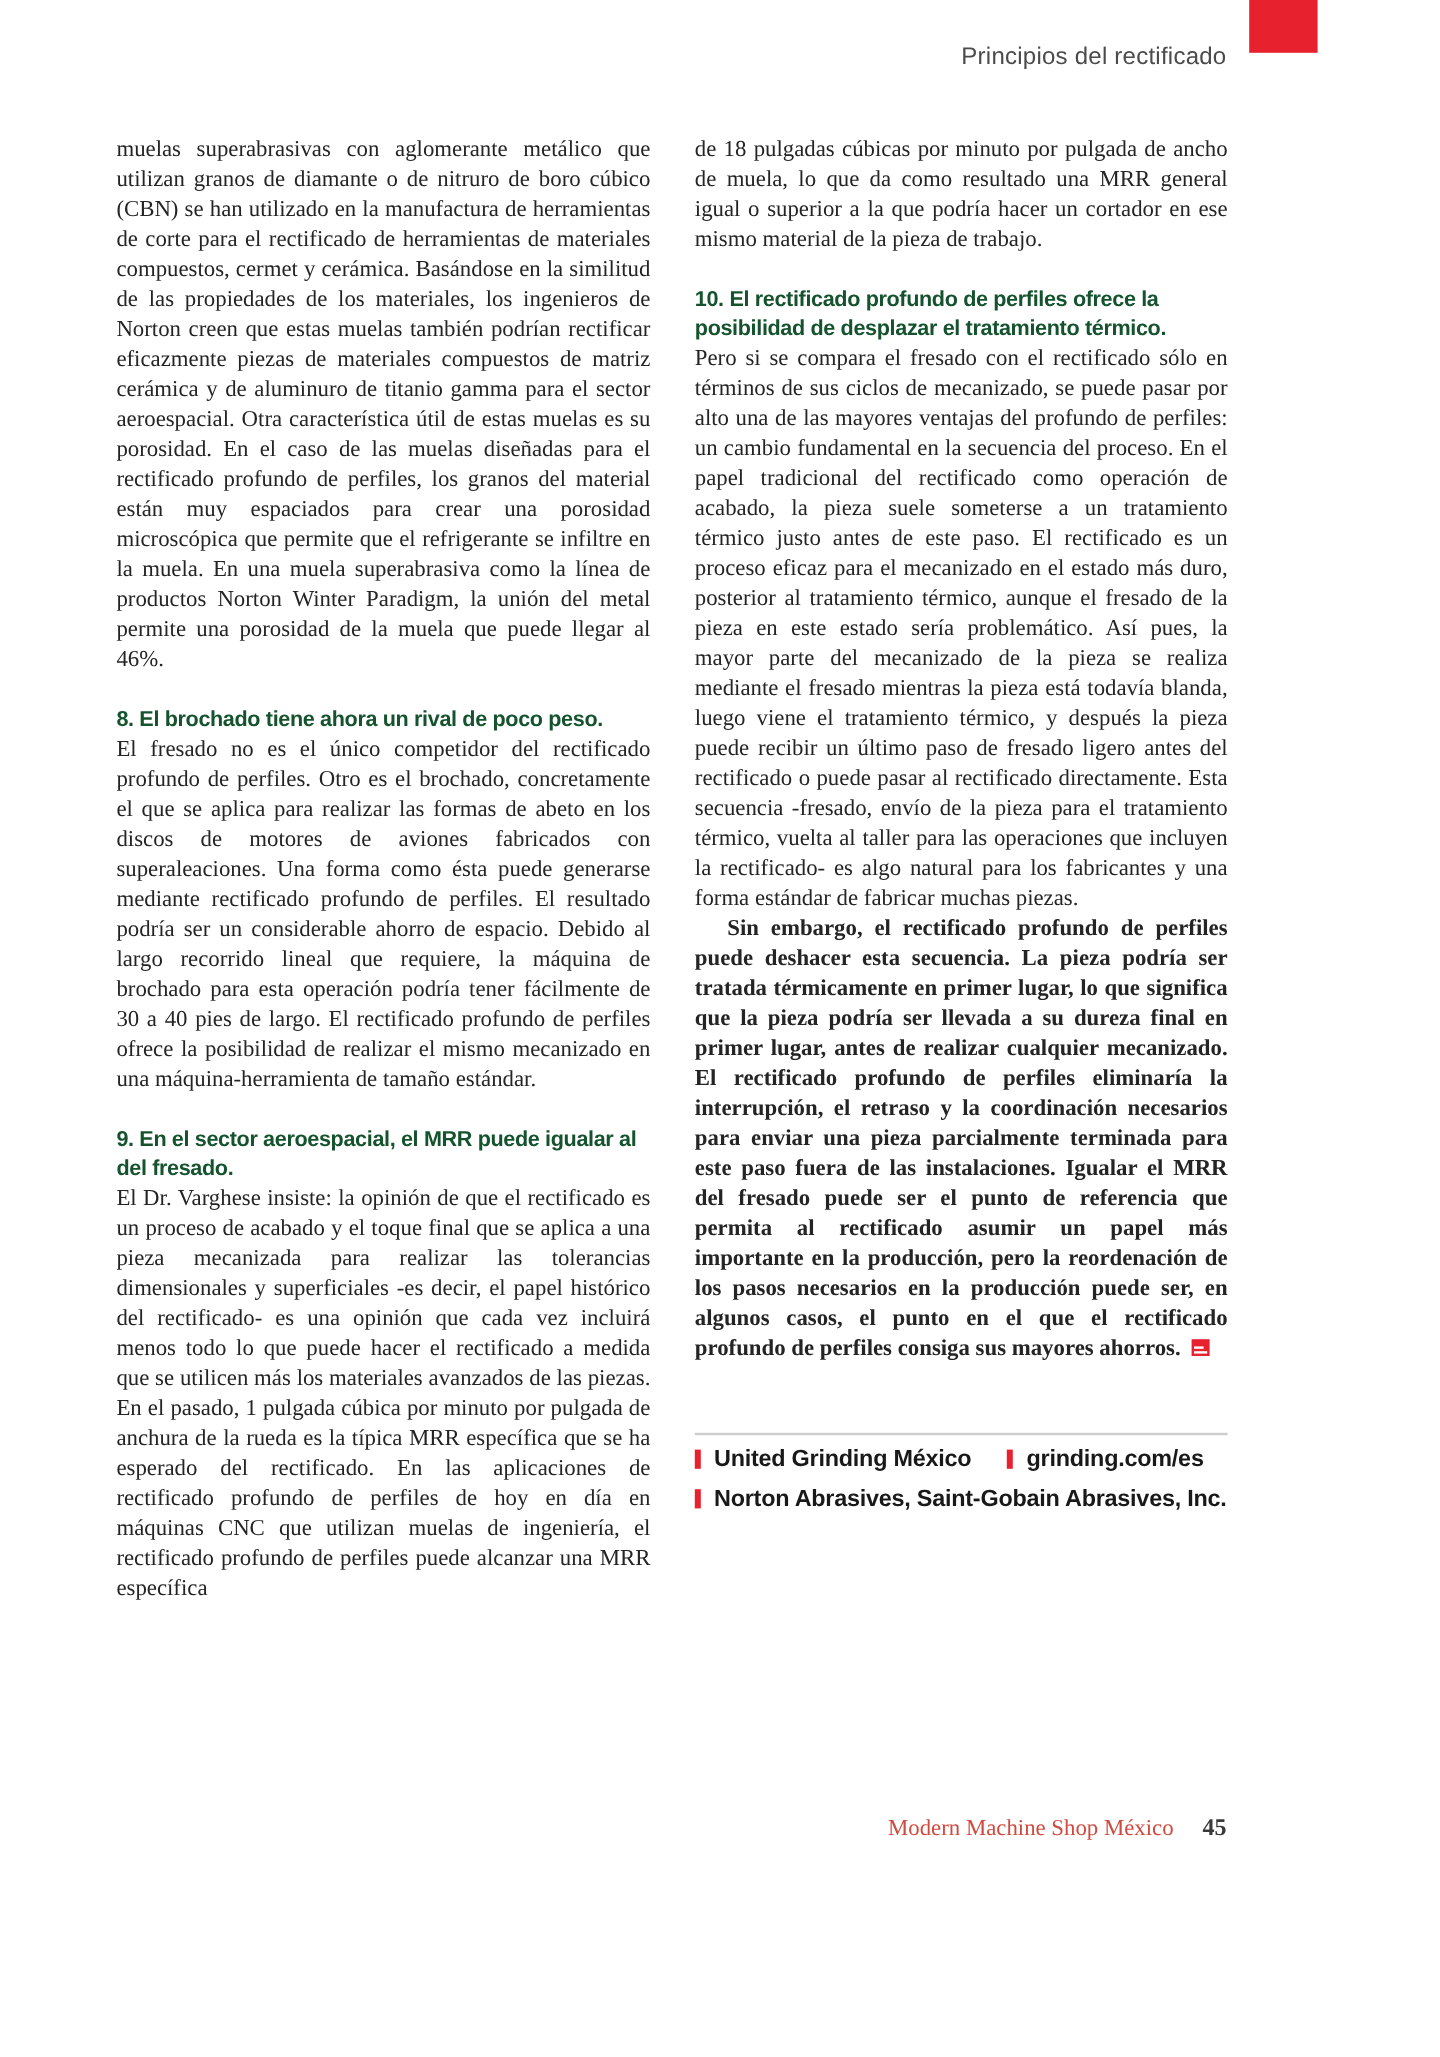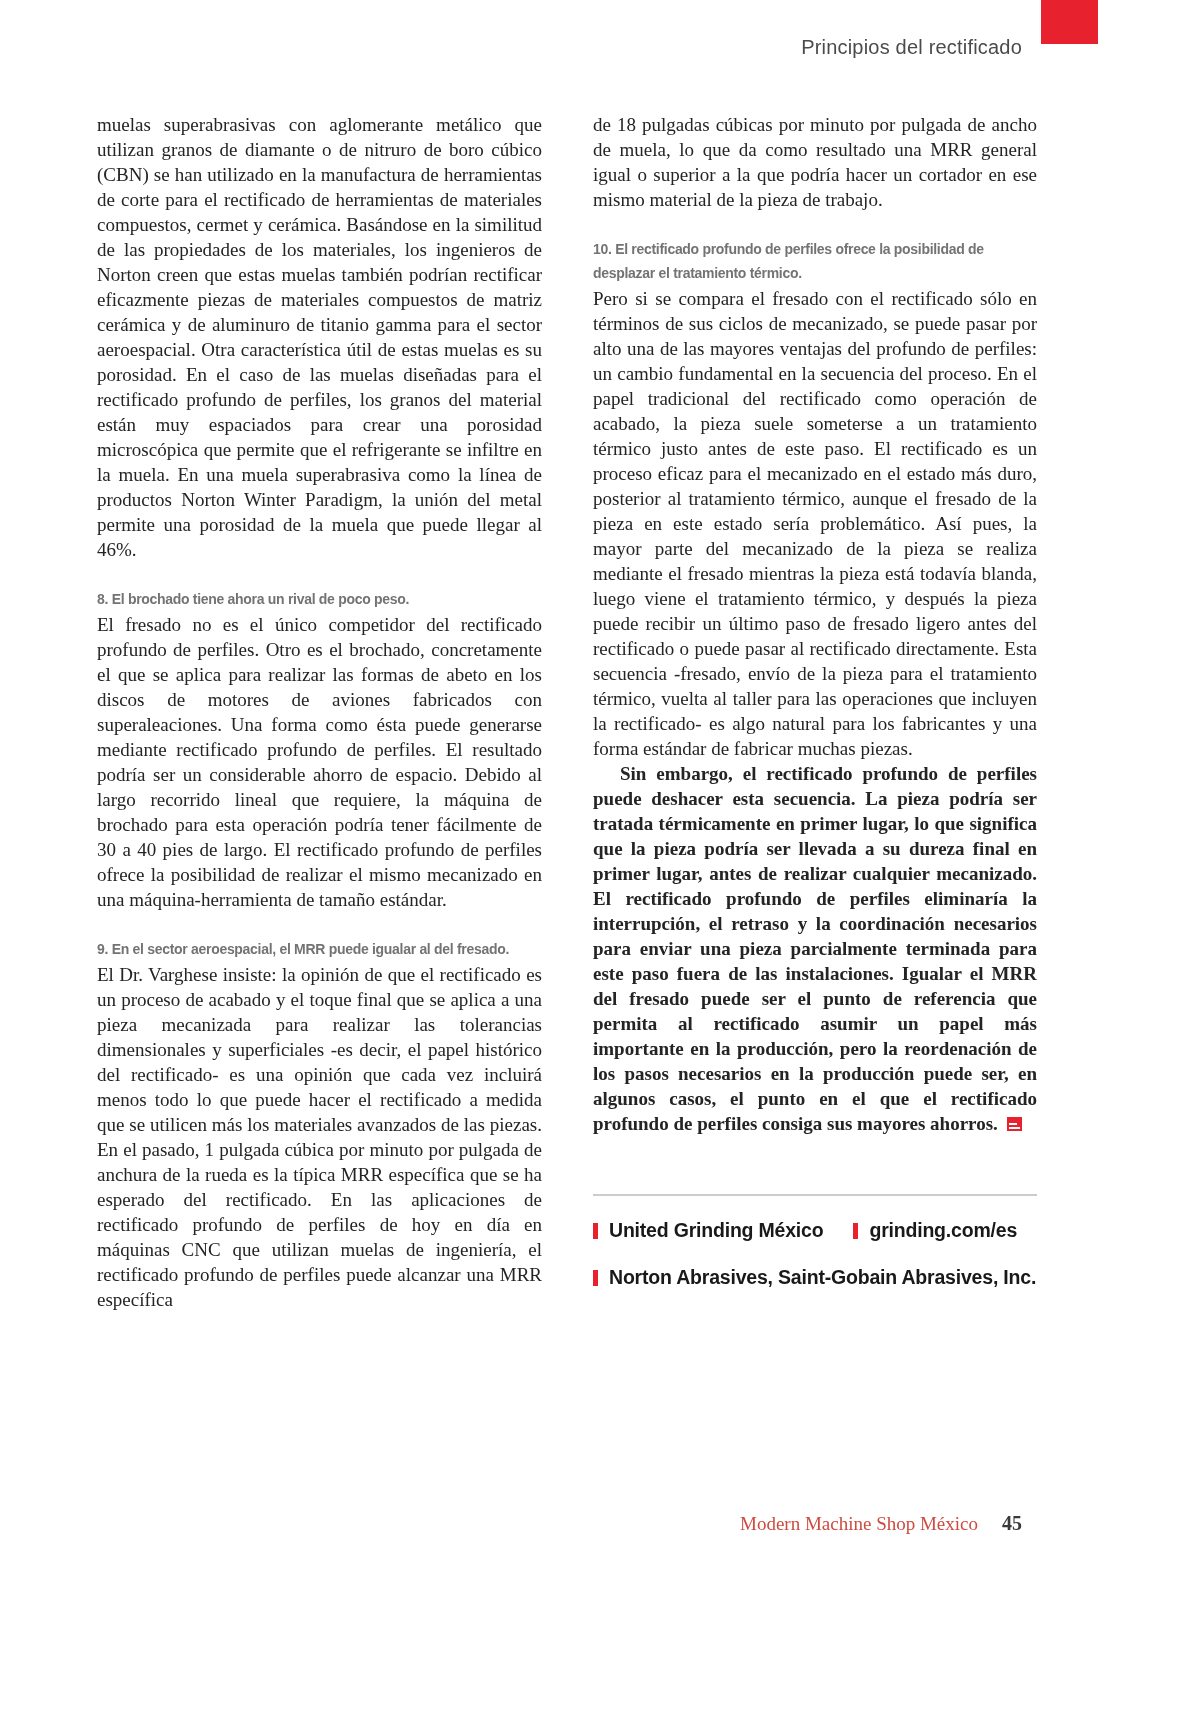--- a/index.html
+++ b/index.html
@@ -15,40 +15,40 @@
   .corner-accent{position:absolute;left:1041px;top:0;width:57px;height:44px;background:var(--accent-red);}
   .running-head{
     position:absolute;top:36px;right:178px;
     font-family:"Liberation Sans",sans-serif;font-size:20px;color:#4b4b4b;letter-spacing:.2px;
   }
   .col{
     position:absolute;top:112px;text-align:justify;font-size:19px;line-height:25px;
     hyphens:auto;-webkit-hyphens:auto;
   }
   .col-left{left:97px;width:445px;}
-  .col-right{left:593px;width:444px;}
+  .col-right{left:579px;width:444px;}
   p.body{margin:0;}
   p.indent{text-indent:27px;font-weight:bold;}
   h2.subhead{
-    font-family:"Liberation Sans",sans-serif;font-weight:bold;font-size:14px;line-height:24px;
-    letter-spacing:-.3px;margin:25px 0 1px 0;color:#737373;text-align:left;
+    font-family:"Liberation Sans",sans-serif;font-weight:bold;font-size:18px;line-height:24px;
+    letter-spacing:-.3px;margin:25px 0 1px 0;color:#14532d;text-align:left;
   }
   .endmark{
     display:inline-block;width:15px;height:14px;margin-left:9px;vertical-align:-1px;
     background:
       linear-gradient(#fff,#fff) no-repeat 2px 6px/8px 2px,
       linear-gradient(#fff,#fff) no-repeat 2px 10px/11px 2px,
       var(--accent-red);
   }
   .rule{height:2px;background:#cccccc;margin-top:58px;}
   .resources{
     font-family:"Liberation Sans",sans-serif;font-weight:bold;font-size:19.5px;color:#191919;
     text-align:left;letter-spacing:-.2px;
   }
-  .res-row{margin-top:22px;white-space:nowrap;}
+  .res-row{margin-top:8px;white-space:nowrap;}
   .res-row.tight{margin-top:9px;}
   .res-item + .res-item{margin-left:30px;}
   .redbar{
     display:inline-block;width:5px;height:16px;background:var(--accent-red);
     margin-right:11px;vertical-align:-2px;
   }
   .page-footer{
     position:absolute;top:1512px;right:178px;
     font-family:Liberation Serif, serif;font-size:19px;white-space:nowrap;
   }

